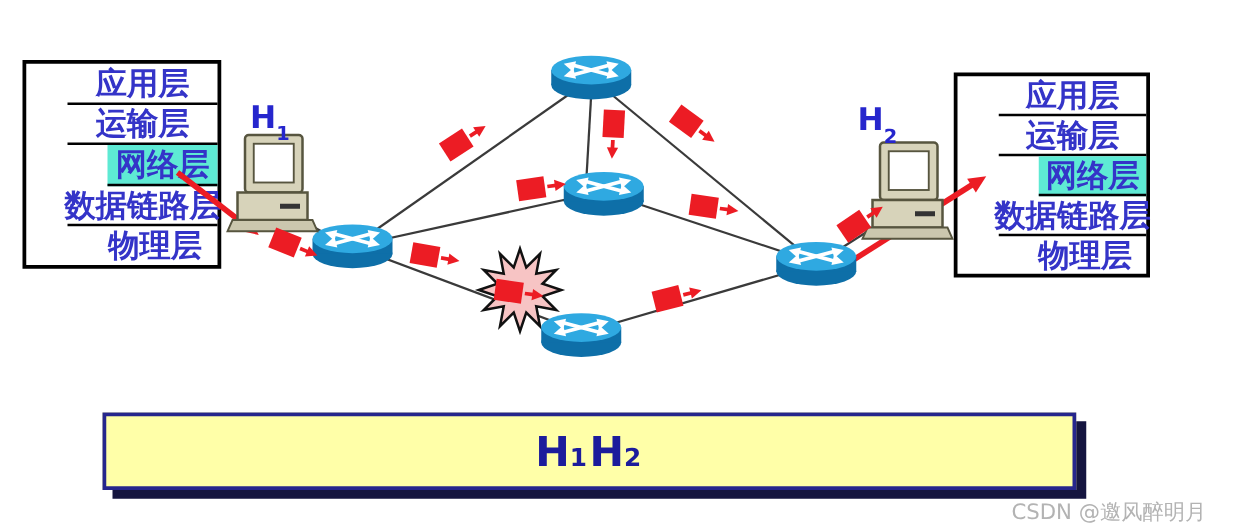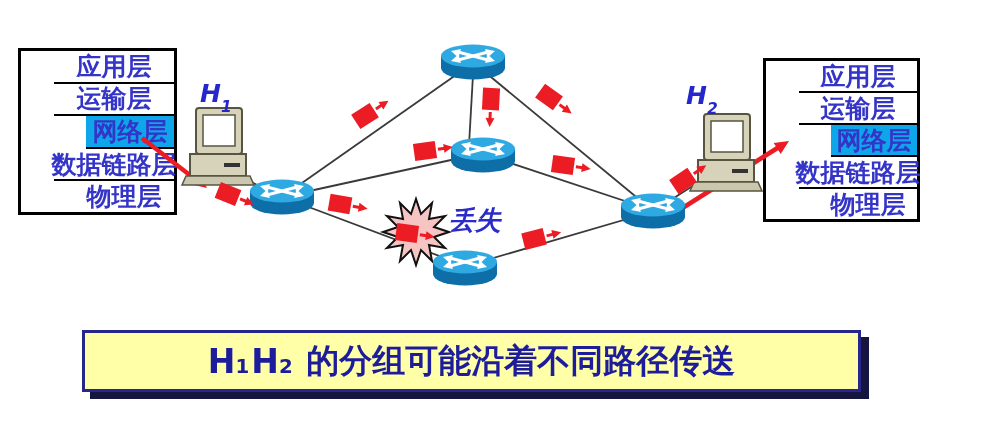--- a/index.html
+++ b/index.html
@@ -11,25 +11,25 @@
   .stack{
     position:absolute;background:#fff;border:3px solid #000;
     display:flex;flex-direction:column;box-sizing:border-box;padding-left:33px;
   }
   .stack .layer{
     flex:1;display:flex;align-items:center;justify-content:center;
     border-bottom:2px solid #000;font-weight:bold;font-size:25px;
     color:#3434C8;line-height:1;white-space:nowrap;
   }
   .stack .layer:last-child{border-bottom:none;margin-left:20px;}
-  .stack .layer.hl{background:#0ea5e9;margin-left:32px;}
+  .stack .layer.hl{background:#5eead4;margin-left:32px;}
   #left-stack{left:18px;top:48px;width:159px;height:167px;}
   #right-stack{left:763px;top:58px;width:157px;height:164px;}
   
-  .lbl{position:absolute;font-weight:bold;color:#2626CD;white-space:nowrap;z-index:3;font-style:italic;}
+  .lbl{position:absolute;font-weight:bold;color:#2626CD;white-space:nowrap;z-index:3;}
   .lbl sub{font-size:62%;position:relative;top:4px;}
   #h1-label{left:200px;top:79px;font-size:25px;}
   #h2-label{left:686px;top:81px;font-size:25px;}
   #ip-label{left:283px;top:69px;font-size:25px;color:#2B2BC8;letter-spacing:1px;}
   #lost-label{left:449px;top:203px;font-size:26px;color:#2B2BC8;}
   
   #diagram-svg{position:absolute;left:0;top:0;z-index:2;pointer-events:none;}
   
   #caption{
     position:absolute;left:82px;top:330px;width:779px;height:62px;box-sizing:border-box;
@@ -135,24 +135,23 @@
     <use href="#pkt" transform="translate(425,151) rotate(-8)"></use>
     <use href="#pkt" transform="translate(563,165) rotate(8)"></use>
     <use href="#pkt" transform="translate(340,204) rotate(10)"></use>
     <use href="#pkt" transform="translate(407,233) rotate(8)"></use>
     <use href="#pkt" transform="translate(534,239) rotate(-14)"></use>
     <use href="#pkt" transform="translate(683,181) rotate(-34)"></use>
   </svg>
 
   <div class="lbl" id="h1-label"><span>H</span><sub>1</sub></div>
   <div class="lbl" id="h2-label"><span>H</span><sub>2</sub></div>
-  <div class="lbl" id="lost-label">丢失</div>
 
   <div id="caption">
     <span>H</span>
       <sub>1</sub>
       <span>H</span>
       <sub>2</sub>
-      <span style="white-space:pre;"> 的分组可能沿着不同路径传送</span>
   </div>
 
+  <div id="watermark">CSDN @邀风醉明月</div>
 
 </div>
 
 </body></html>

